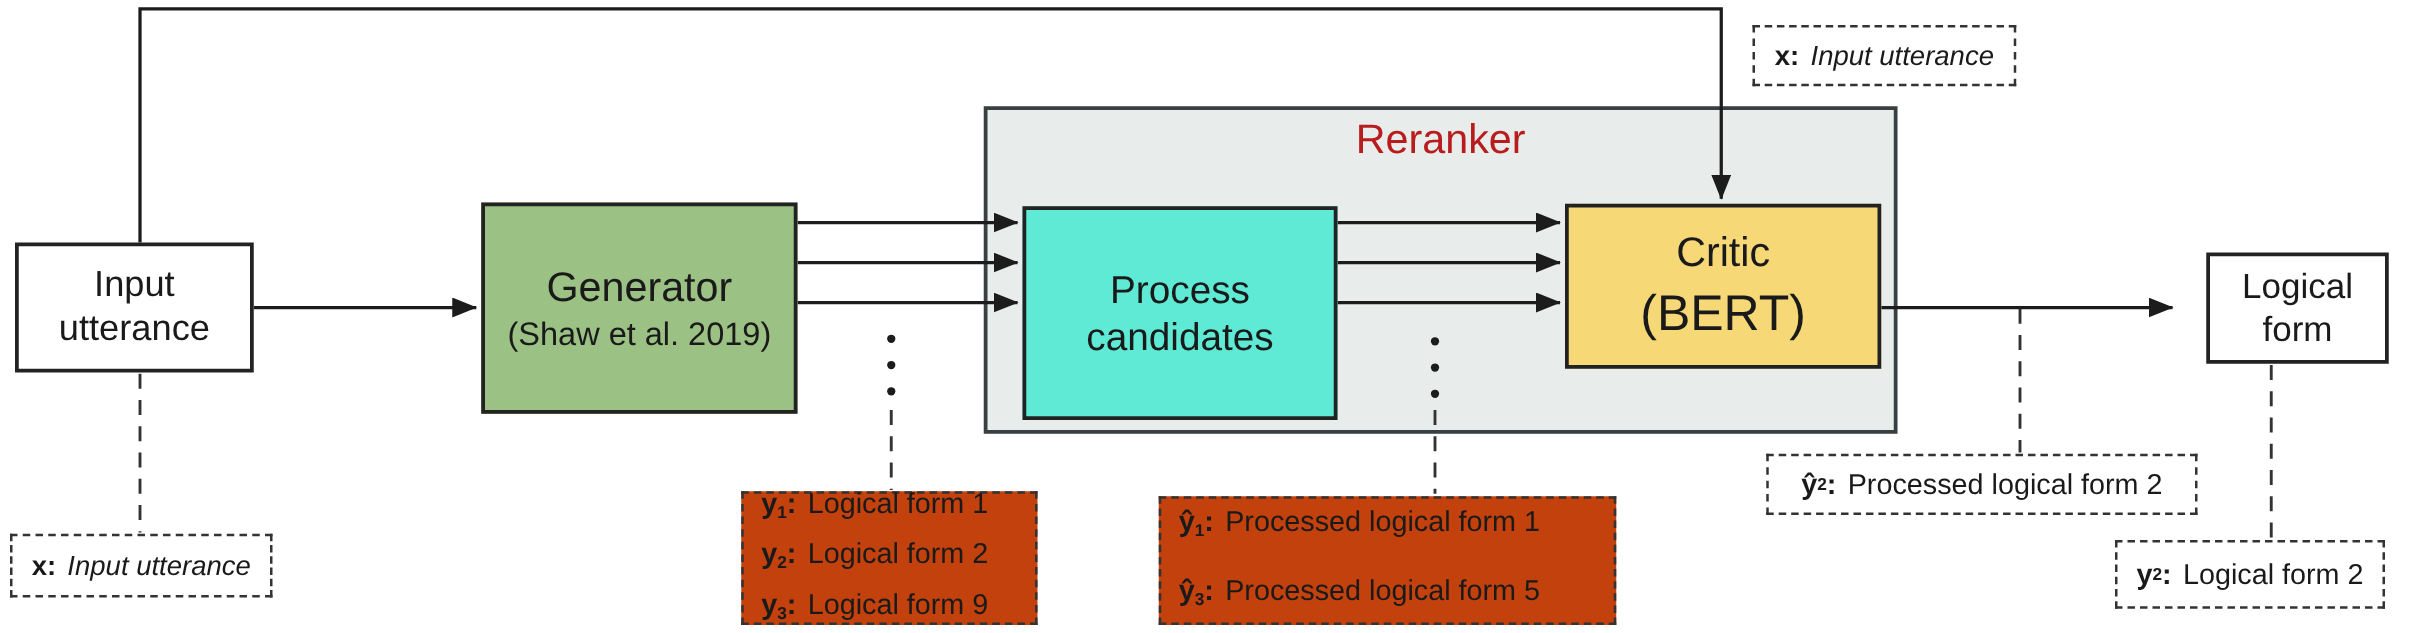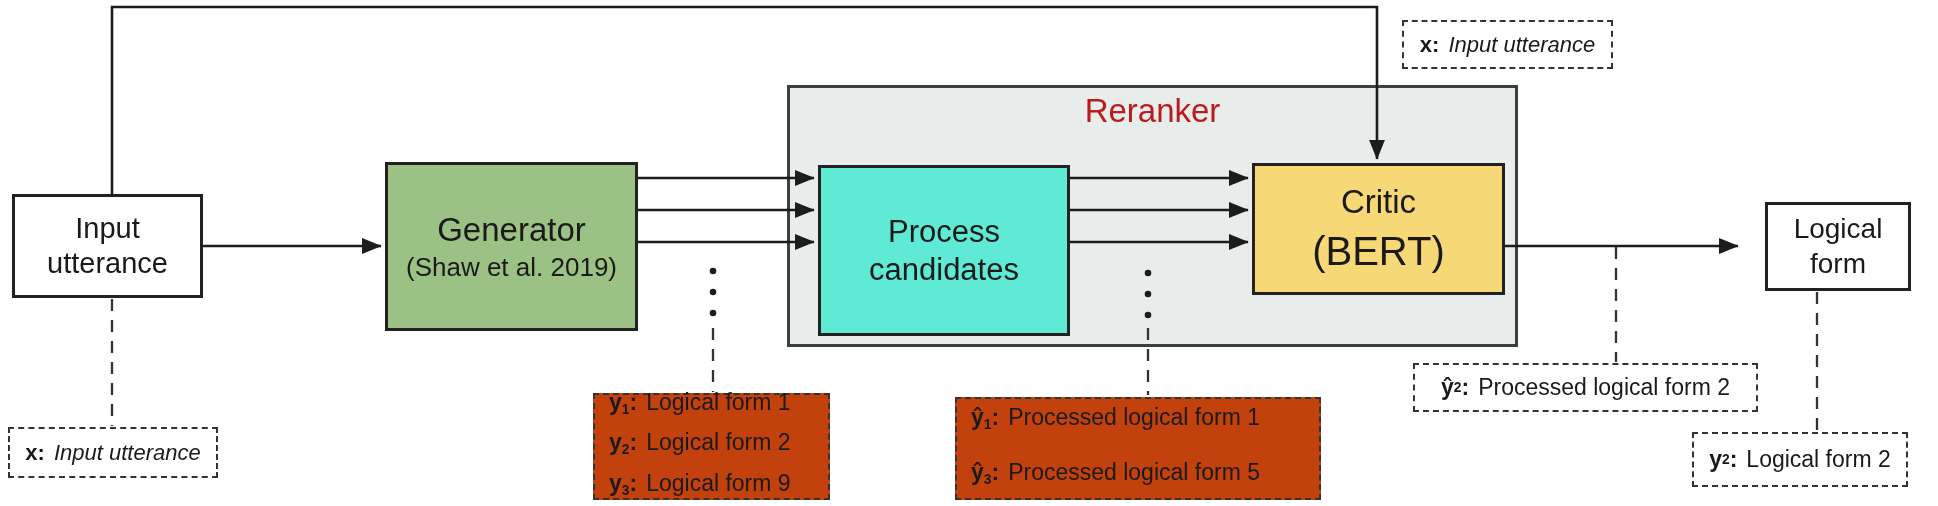--- a/index.html
+++ b/index.html
@@ -130,21 +130,21 @@
       <span class="sym">y</span><span class="sub">1</span><span class="colon">:</span><span class="lbl">Logical form 1</span>
     </div>
     <div class="note-row">
       <span class="sym">y</span><span class="sub">2</span><span class="colon">:</span><span class="lbl">Logical form 2</span>
     </div>
     <div class="note-row">
       <span class="sym">y</span><span class="sub">3</span><span class="colon">:</span><span class="lbl">Logical form 9</span>
     </div>
   </div>
 
-  <div class="dashed-list" style="left:955px; top:397px; width:366px; height:103px;gap:14px;">
+  <div class="dashed-list" style="left:927px; top:397px; width:366px; height:103px;gap:14px;">
     <div class="note-row">
       <span class="sym">ŷ</span><span class="sub">1</span><span class="colon">:</span><span class="lbl">Processed logical form 1</span>
     </div>
     <div class="note-row">
       <span class="sym">ŷ</span><span class="sub">3</span><span class="colon">:</span><span class="lbl">Processed logical form 5</span>
     </div>
   </div>
 
   <div class="dashed-note" style="left:1413px; top:363px; width:345px; height:49px; font-size:23px;">
     <span class="sym">ŷ</span>

